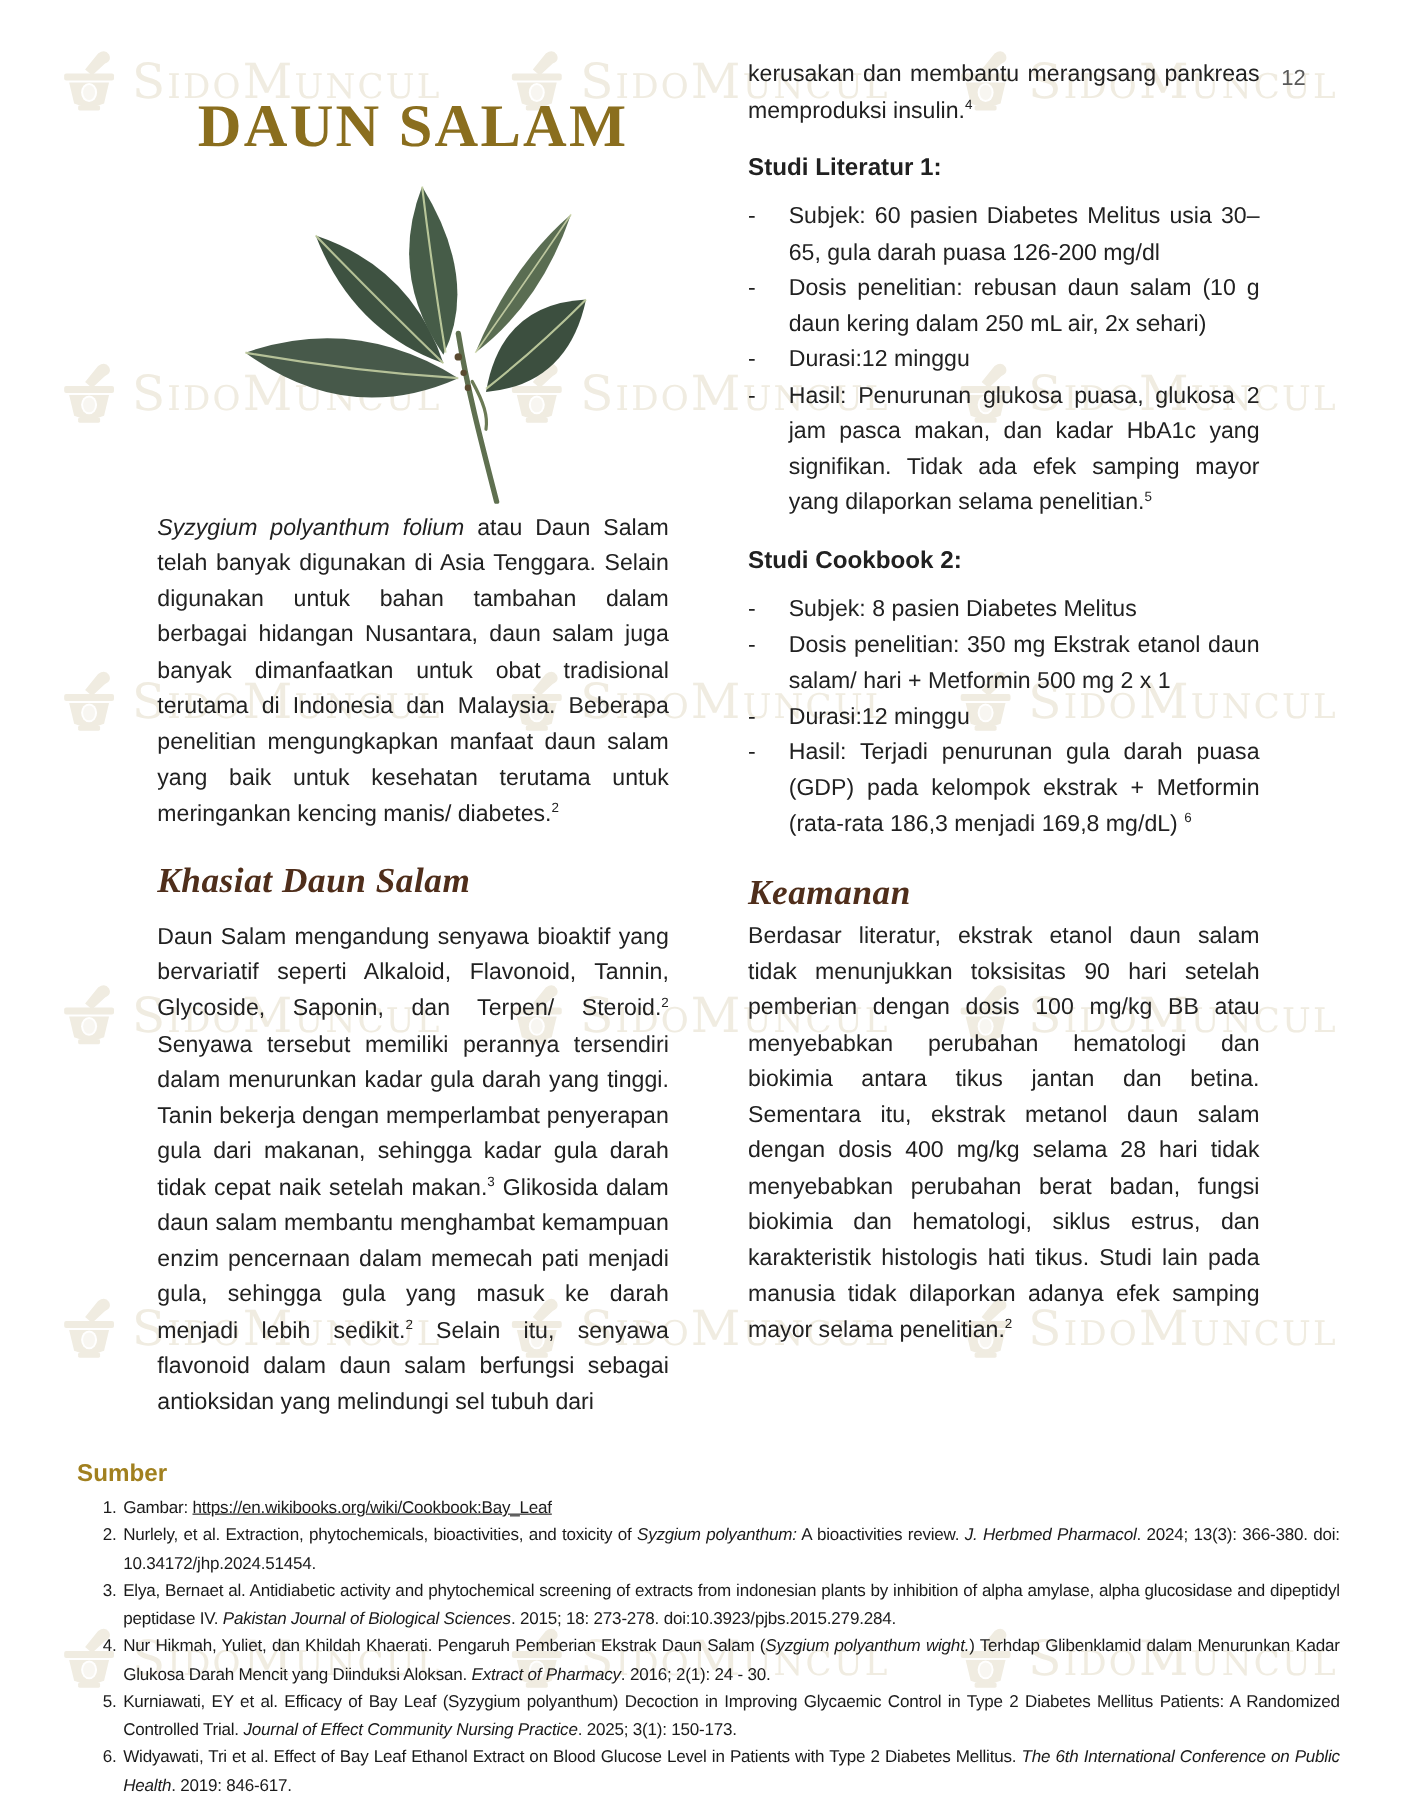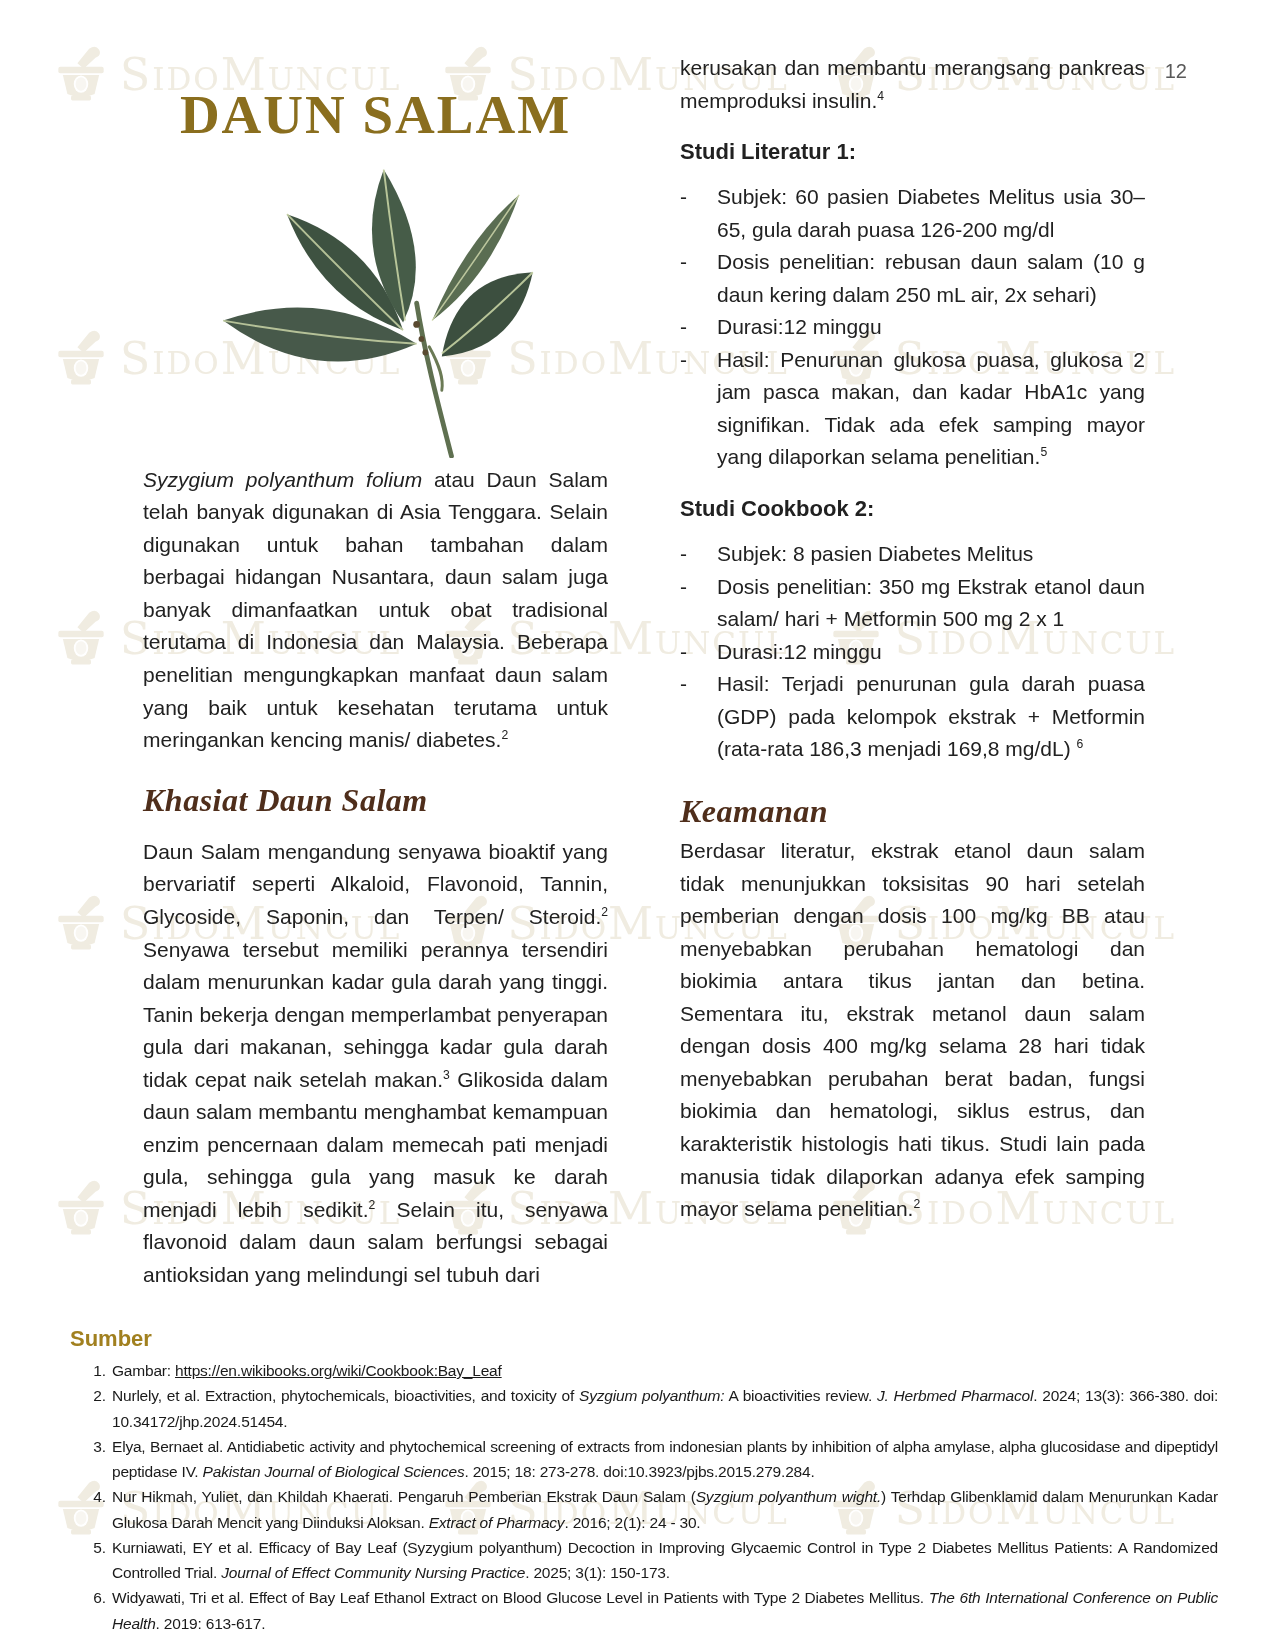--- a/index.html
+++ b/index.html
@@ -15,21 +15,21 @@
   .page{
     position:relative;
     width:1275px;height:1650px;
     background:#ffffff;
     overflow:hidden;
     font-family:"Liberation Sans",sans-serif;
     color:var(--body-text);
   }
   
   .wm-layer{position:absolute;inset:0;z-index:0;pointer-events:none;}
-  .wm-row{position:absolute;left:52px;right:50px;display:flex;gap:38px;}
+  .wm-row{position:absolute;left:52px;right:50px;display:flex;gap:58px;}
   .wm-unit{display:flex;align-items:center;gap:10px;color:var(--watermark);white-space:nowrap;}
   .wm-icon{width:58px;height:58px;flex:0 0 auto;}
   .wm-text{
     font-family:"DejaVu Serif","Liberation Serif",serif;
     font-variant:small-caps;
     font-size:44px;line-height:1;
     letter-spacing:2px;
   }
   
   .content{position:absolute;inset:0;z-index:1;}
@@ -294,18 +294,18 @@
     </div>
 
     <div class="sources">
       <div class="sources-heading">Sumber</div>
       <ol class="ref-list">
         <li><span>Gambar: </span><a class="ref-link">https://en.wikibooks.org/wiki/Cookbook:Bay_Leaf</a></li>
         <li><span>Nurlely, et al. Extraction, phytochemicals, bioactivities, and toxicity of </span><i>Syzgium polyanthum:</i><span> A bioactivities review. </span><i>J. Herbmed Pharmacol</i><span>. 2024; 13(3): 366-380. doi: 10.34172/jhp.2024.51454.</span></li>
         <li><span>Elya, Bernaet al. Antidiabetic activity and phytochemical screening of extracts from indonesian plants by inhibition of alpha amylase, alpha glucosidase and dipeptidyl peptidase IV. </span><i>Pakistan Journal of Biological Sciences</i><span>. 2015; 18: 273-278. doi:10.3923/pjbs.2015.279.284.</span></li>
         <li><span>Nur Hikmah, Yuliet, dan Khildah Khaerati. Pengaruh Pemberian Ekstrak Daun Salam (</span><i>Syzgium polyanthum wight.</i><span>) Terhdap Glibenklamid dalam Menurunkan Kadar Glukosa Darah Mencit yang Diinduksi Aloksan. </span><i>Extract of Pharmacy</i><span>. 2016; 2(1): 24 - 30.</span></li>
         <li><span>Kurniawati, EY et al. Efficacy of Bay Leaf (Syzygium polyanthum) Decoction in Improving Glycaemic Control in Type 2 Diabetes Mellitus  Patients: A Randomized Controlled Trial. </span><i>Journal of Effect Community Nursing Practice</i><span>. 2025; 3(1): 150-173.</span></li>
-        <li><span>Widyawati, Tri et al. Effect of Bay Leaf Ethanol Extract on Blood Glucose Level in Patients with Type 2 Diabetes Mellitus. </span><i>The 6th International Conference on Public Health</i><span>. 2019: 613-617.</span></li>
+        <li><span>Widyawati, Tri et al. Effect of Bay Leaf Ethanol Extract on Blood Glucose Level in Patients with Type 2 Diabetes Mellitus. </span><i>The 6th International Conference on Public Health</i><span>. 2019: 846-617.</span></li>
       </ol>
     </div>
 
   </div>
 </div>
 
 </body></html>

